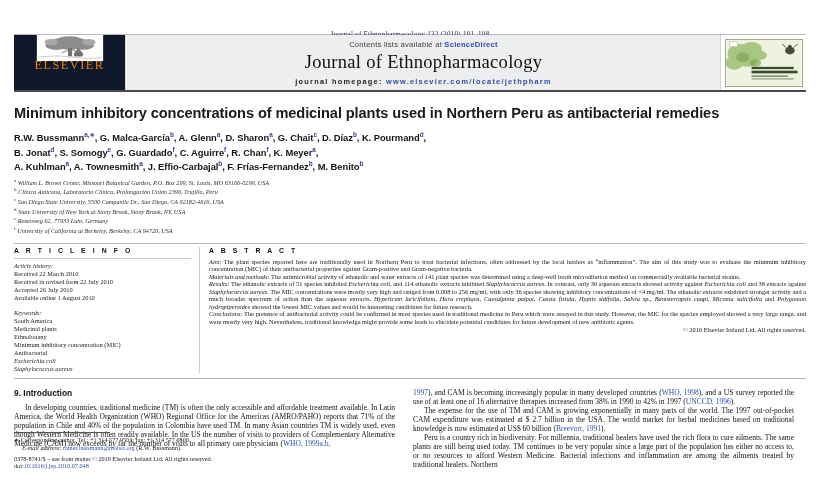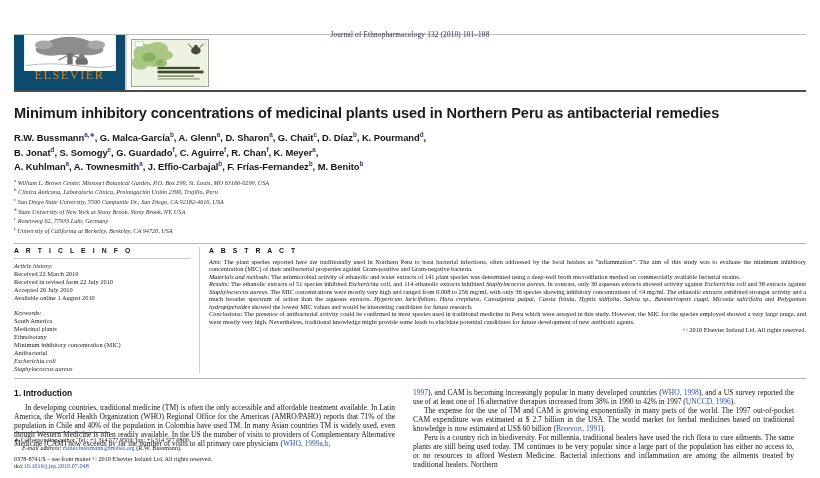--- a/index.html
+++ b/index.html
@@ -37,23 +37,23 @@
     border-bottom: 2.5px solid #4a4a4a;
     background: #ffffff;
   }
   .elsevier-logo {
     width: 112px;
     flex: 0 0 112px;
     display: flex;
     flex-direction: column;
     justify-content: flex-end;
     align-items: center;
-    background: #0c4a6e;
+    background: #0f172a;
     border-right: 1px solid #d2d2d2;
-    padding-bottom: 9px;
+    padding-bottom: 19px;
     overflow: hidden;
   }
   .elsevier-tree { width: 102px; height: 40px; display:block; }
   .elsevier-word {
     font-family: "Liberation Serif", serif;
     font-size: 12.5px;
     letter-spacing: 1.4px;
     color: #e8820c;
     line-height: 11px;
     margin-top: -1px;
@@ -274,20 +274,29 @@
         <path d="M48 20 L48 33 L54 33 L54 20 Z" fill="#6f6f6f"></path>
         <path d="M50 22 L38 28 M52 22 L66 27" stroke="#7a7a7a" stroke-width="1.4" fill="none"></path>
         <ellipse cx="64" cy="30" rx="7" ry="6" fill="#707070"></ellipse>
         <circle cx="64" cy="24" r="3.3" fill="#7d7d7d"></circle>
         <rect x="2" y="33" width="98" height="5" fill="#ffffff"></rect>
         <path d="M2 34 Q30 30 58 34 T100 34" stroke="#9c9c9c" stroke-width=".8" fill="none"></path>
       </svg>
       <div class="elsevier-word">ELSEVIER</div>
     </div>
 
+    <div class="journal-band">
+      <div class="contents-line">
+        <span>Contents lists available at </span><a href="#">ScienceDirect</a>
+      </div>
+      <div class="journal-name">Journal of Ethnopharmacology</div>
+      <div class="homepage-line">
+        <span>journal homepage: </span><a href="#">www.elsevier.com/locate/jethpharm</a>
+      </div>
+    </div>
 
     <div class="cover-thumb">
       <svg class="cover-img" viewBox="0 0 78 48">
         <rect x="0" y="0" width="78" height="48" fill="#eef2e0"></rect>
         <g fill="#9dbf72" opacity=".85">
           <ellipse cx="14" cy="14" rx="13" ry="10"></ellipse>
           <ellipse cx="26" cy="9" rx="11" ry="7"></ellipse>
           <ellipse cx="8" cy="24" rx="9" ry="7"></ellipse>
           <ellipse cx="22" cy="22" rx="10" ry="6"></ellipse>
           <ellipse cx="34" cy="16" rx="8" ry="5"></ellipse>
@@ -371,21 +380,21 @@
       </div>
       <div class="copyright">© 2010 Elsevier Ireland Ltd. All rights reserved.</div>
     </div>
   </div>
 
   <div class="rule-below-abs"></div>
 
   <div class="body-cols">
 
     <div class="bcol">
-      <div class="h1">1. Introduction</div>
+      <div class="h1">9. Introduction</div>
       <div class="body-text">
         <p><span>In developing countries, traditional medicine (TM) is often the only accessible and affordable treatment available. In Latin America, the World Health Organization (WHO) Regional Office for the Americas (AMRO/PAHO) reports that 71% of the population in Chile and 40% of the population in Colombia have used TM. In many Asian countries TM is widely used, even though Western Medicine is often readily available. In the US the number of visits to providers of Complementary Alternative Medicine (CAM) now exceeds by far the number of visits to all primary care physicians (</span><span class="cite">WHO, 1999a,b,</span></p>
       </div>
     </div>
 
     <div class="bcol">
       <div class="body-text">
         <p class="noind"><span class="cite">1997</span><span>), and CAM is becoming increasingly popular in many developed countries (</span><span class="cite">WHO, 1998</span><span>), and a US survey reported the use of at least one of 16 alternative therapies increased from 38% in 1990 to 42% in 1997 (</span><span class="cite">UNCCD, 1996</span><span>).</span></p>
         <p><span>The expense for the use of TM and CAM is growing exponentially in many parts of the world. The 1997 out-of-pocket CAM expenditure was estimated at $ 2.7 billion in the USA. The world market for herbal medicines based on traditional knowledge is now estimated at US$ 60 billion (</span><span class="cite">Breevort, 1991</span><span>).</span></p>
         <p>Peru is a country rich in biodiversity. For millennia, traditional healers have used the rich flora to cure ailments. The same plants are still being used today. TM continues to be very popular since a large part of the population has either no access to, or no resources to afford Western Medicine. Bacterial infections and inflammation are among the ailments treated by traditional healers. Northern</p>

